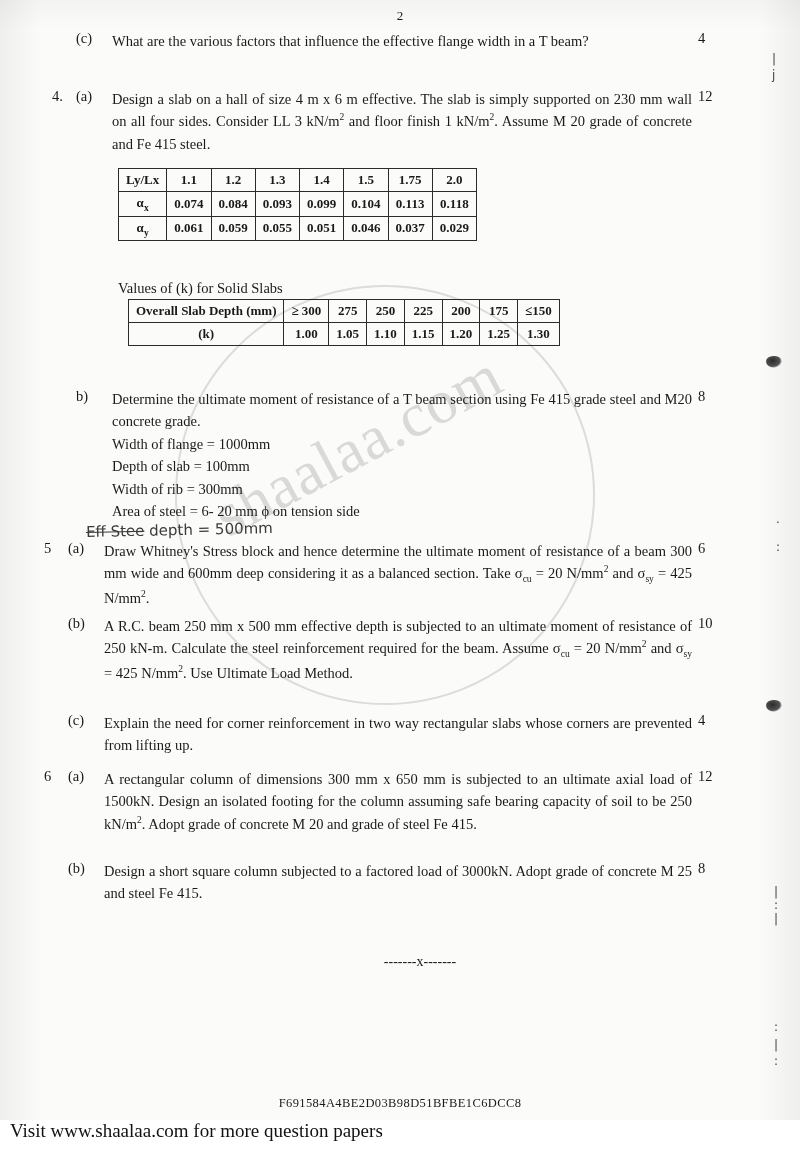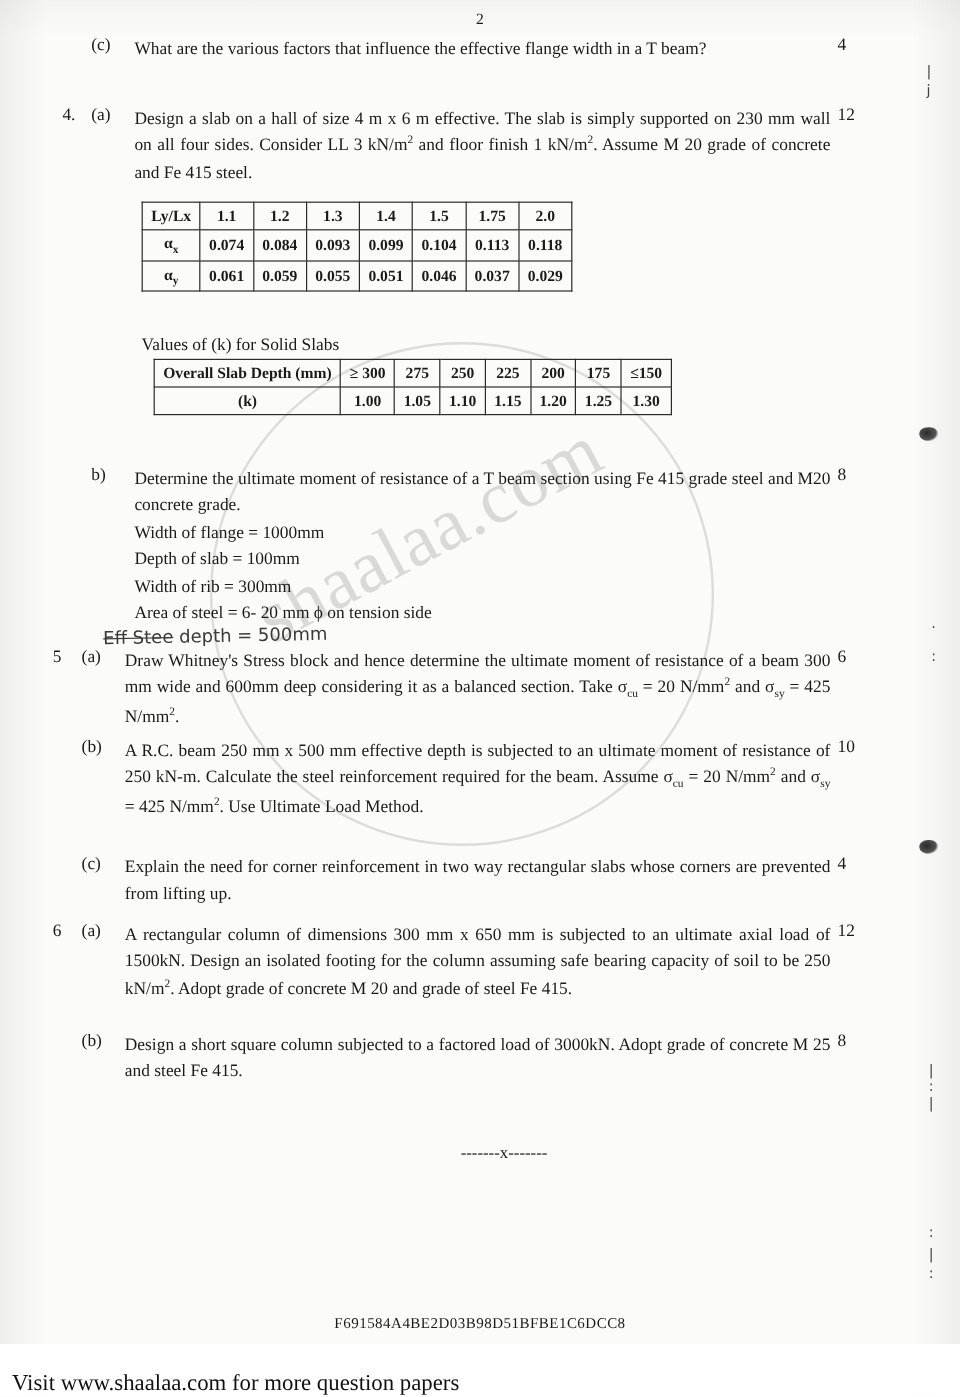--- a/index.html
+++ b/index.html
@@ -155,21 +155,21 @@
   }
   .footer {
     position: absolute;
     left: 0;
     top: 1120px;
     width: 800px;
     height: 44px;
     background: #ffffff;
     z-index: 6;
     display: flex;
-    align-items: flex-end;
+    align-items: flex-start;
   }
   .footer span {
     font-family: "Liberation Serif", serif;
     font-size: 19px;
     color: #111;
     padding-left: 10px;
   }
   .margin-marks {
     position: absolute;
     right: 10px;

